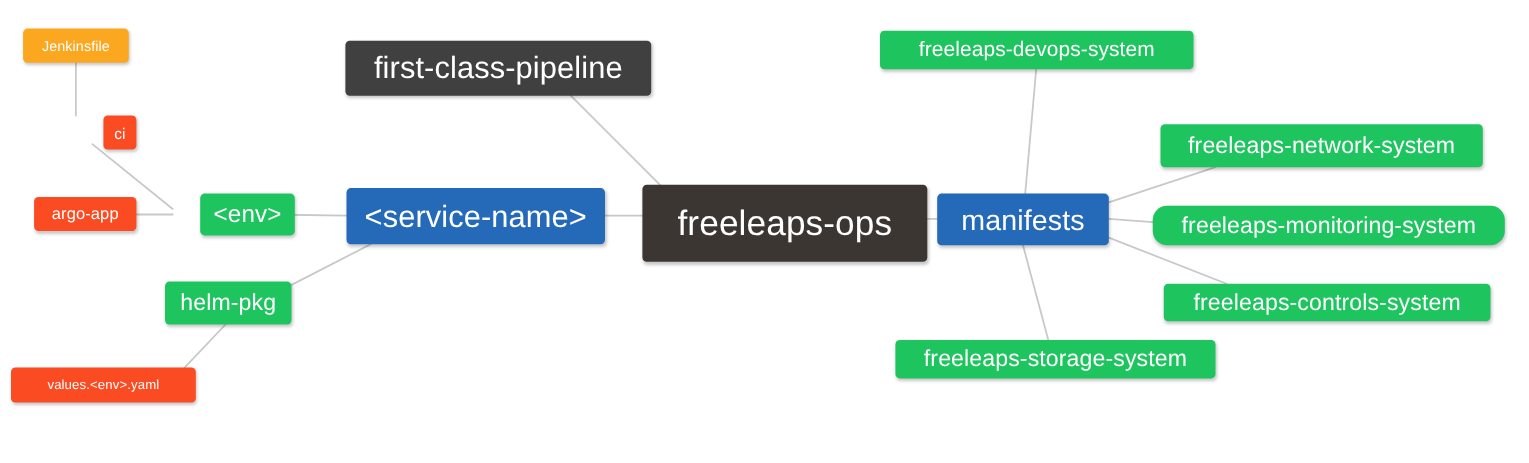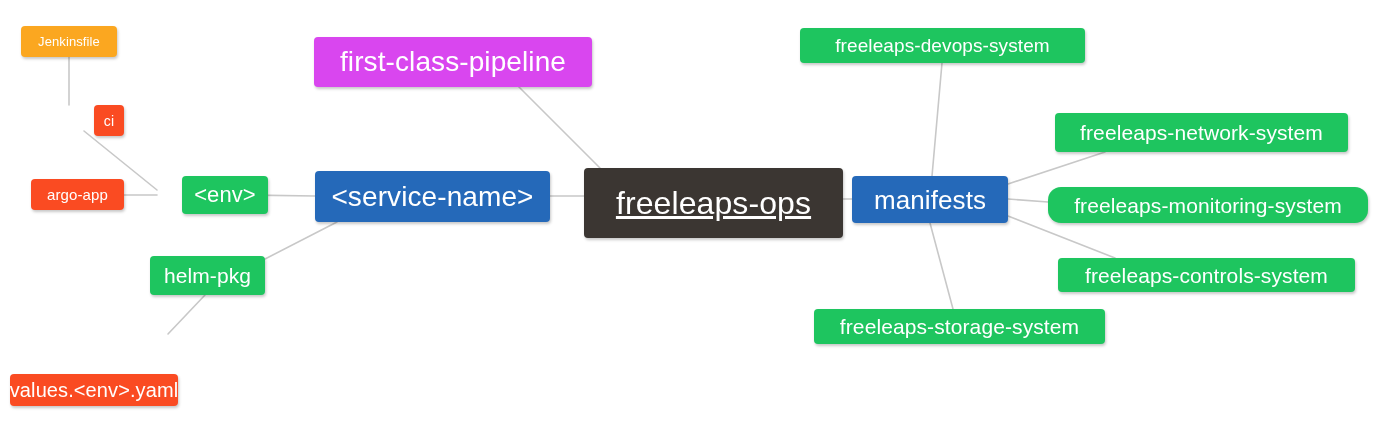--- a/index.html
+++ b/index.html
@@ -79,30 +79,30 @@
       </div>
       <div class="node n-red" style="left: 31px; top: 179px; width: 93px; height: 31px; font-size: 15px; background: rgb(250, 75, 34);">
         <span>argo-app</span>
       </div>
       <div class="node n-green" style="left: 157px; top: 176px; width: 86px; height: 38px; font-size: 22px; background: rgb(30, 197, 95); margin-left: 25px;">
         <span>&lt;env&gt;</span>
       </div>
       <div class="node n-green" style="left: 150px; top: 256px; width: 115px; height: 39px; font-size: 21px; background: rgb(30, 197, 95);">
         <span>helm-pkg</span>
       </div>
-      <div class="node n-red" style="left: 10px; top: 334px; width: 168px; height: 32px; font-size: 20px; background: rgb(250, 75, 34); margin-top: 40px;">
+      <div class="node n-red" style="left: 10px; top: 334px; width: 168px; height: 32px; font-size: 12px; background: rgb(250, 75, 34);">
         <span>values.&lt;env&gt;.yaml</span>
       </div>
-      <div class="node n-blue" style="left: 314px; top: 37px; width: 278px; height: 50px; font-size: 28px; background: #d946ef;">
+      <div class="node n-blue" style="left: 314px; top: 37px; width: 278px; height: 50px; font-size: 28px; background: #404040;">
         <span>first-class-pipeline</span>
       </div>
       <div class="node n-blue" style="left: 315px; top: 171px; width: 235px; height: 51px; font-size: 28px; background: rgb(37, 105, 185);">
         <span>&lt;service-name&gt;</span>
       </div>
-      <div class="node n-root" style="left: 584px; top: 168px; width: 259px; height: 70px; font-size: 32px; background: rgb(59, 54, 50); text-decoration: underline;">
+      <div class="node n-root" style="left: 584px; top: 168px; width: 259px; height: 70px; font-size: 32px; background: rgb(59, 54, 50);">
         <span>freeleaps-ops</span>
       </div>
       <div class="node n-blue" style="left: 852px; top: 176px; width: 156px; height: 47px; font-size: 26px; background: rgb(37, 105, 185);">
         <span>manifests</span>
       </div>
       <div class="node n-green" style="left: 800px; top: 28px; width: 285px; height: 35px; font-size: 19px; background: rgb(30, 197, 95);">
         <span>freeleaps-devops-system</span>
       </div>
       <div class="node n-green" style="left: 1055px; top: 113px; width: 293px; height: 39px; font-size: 21px; background: rgb(30, 197, 95);">
         <span>freeleaps-network-system</span>

